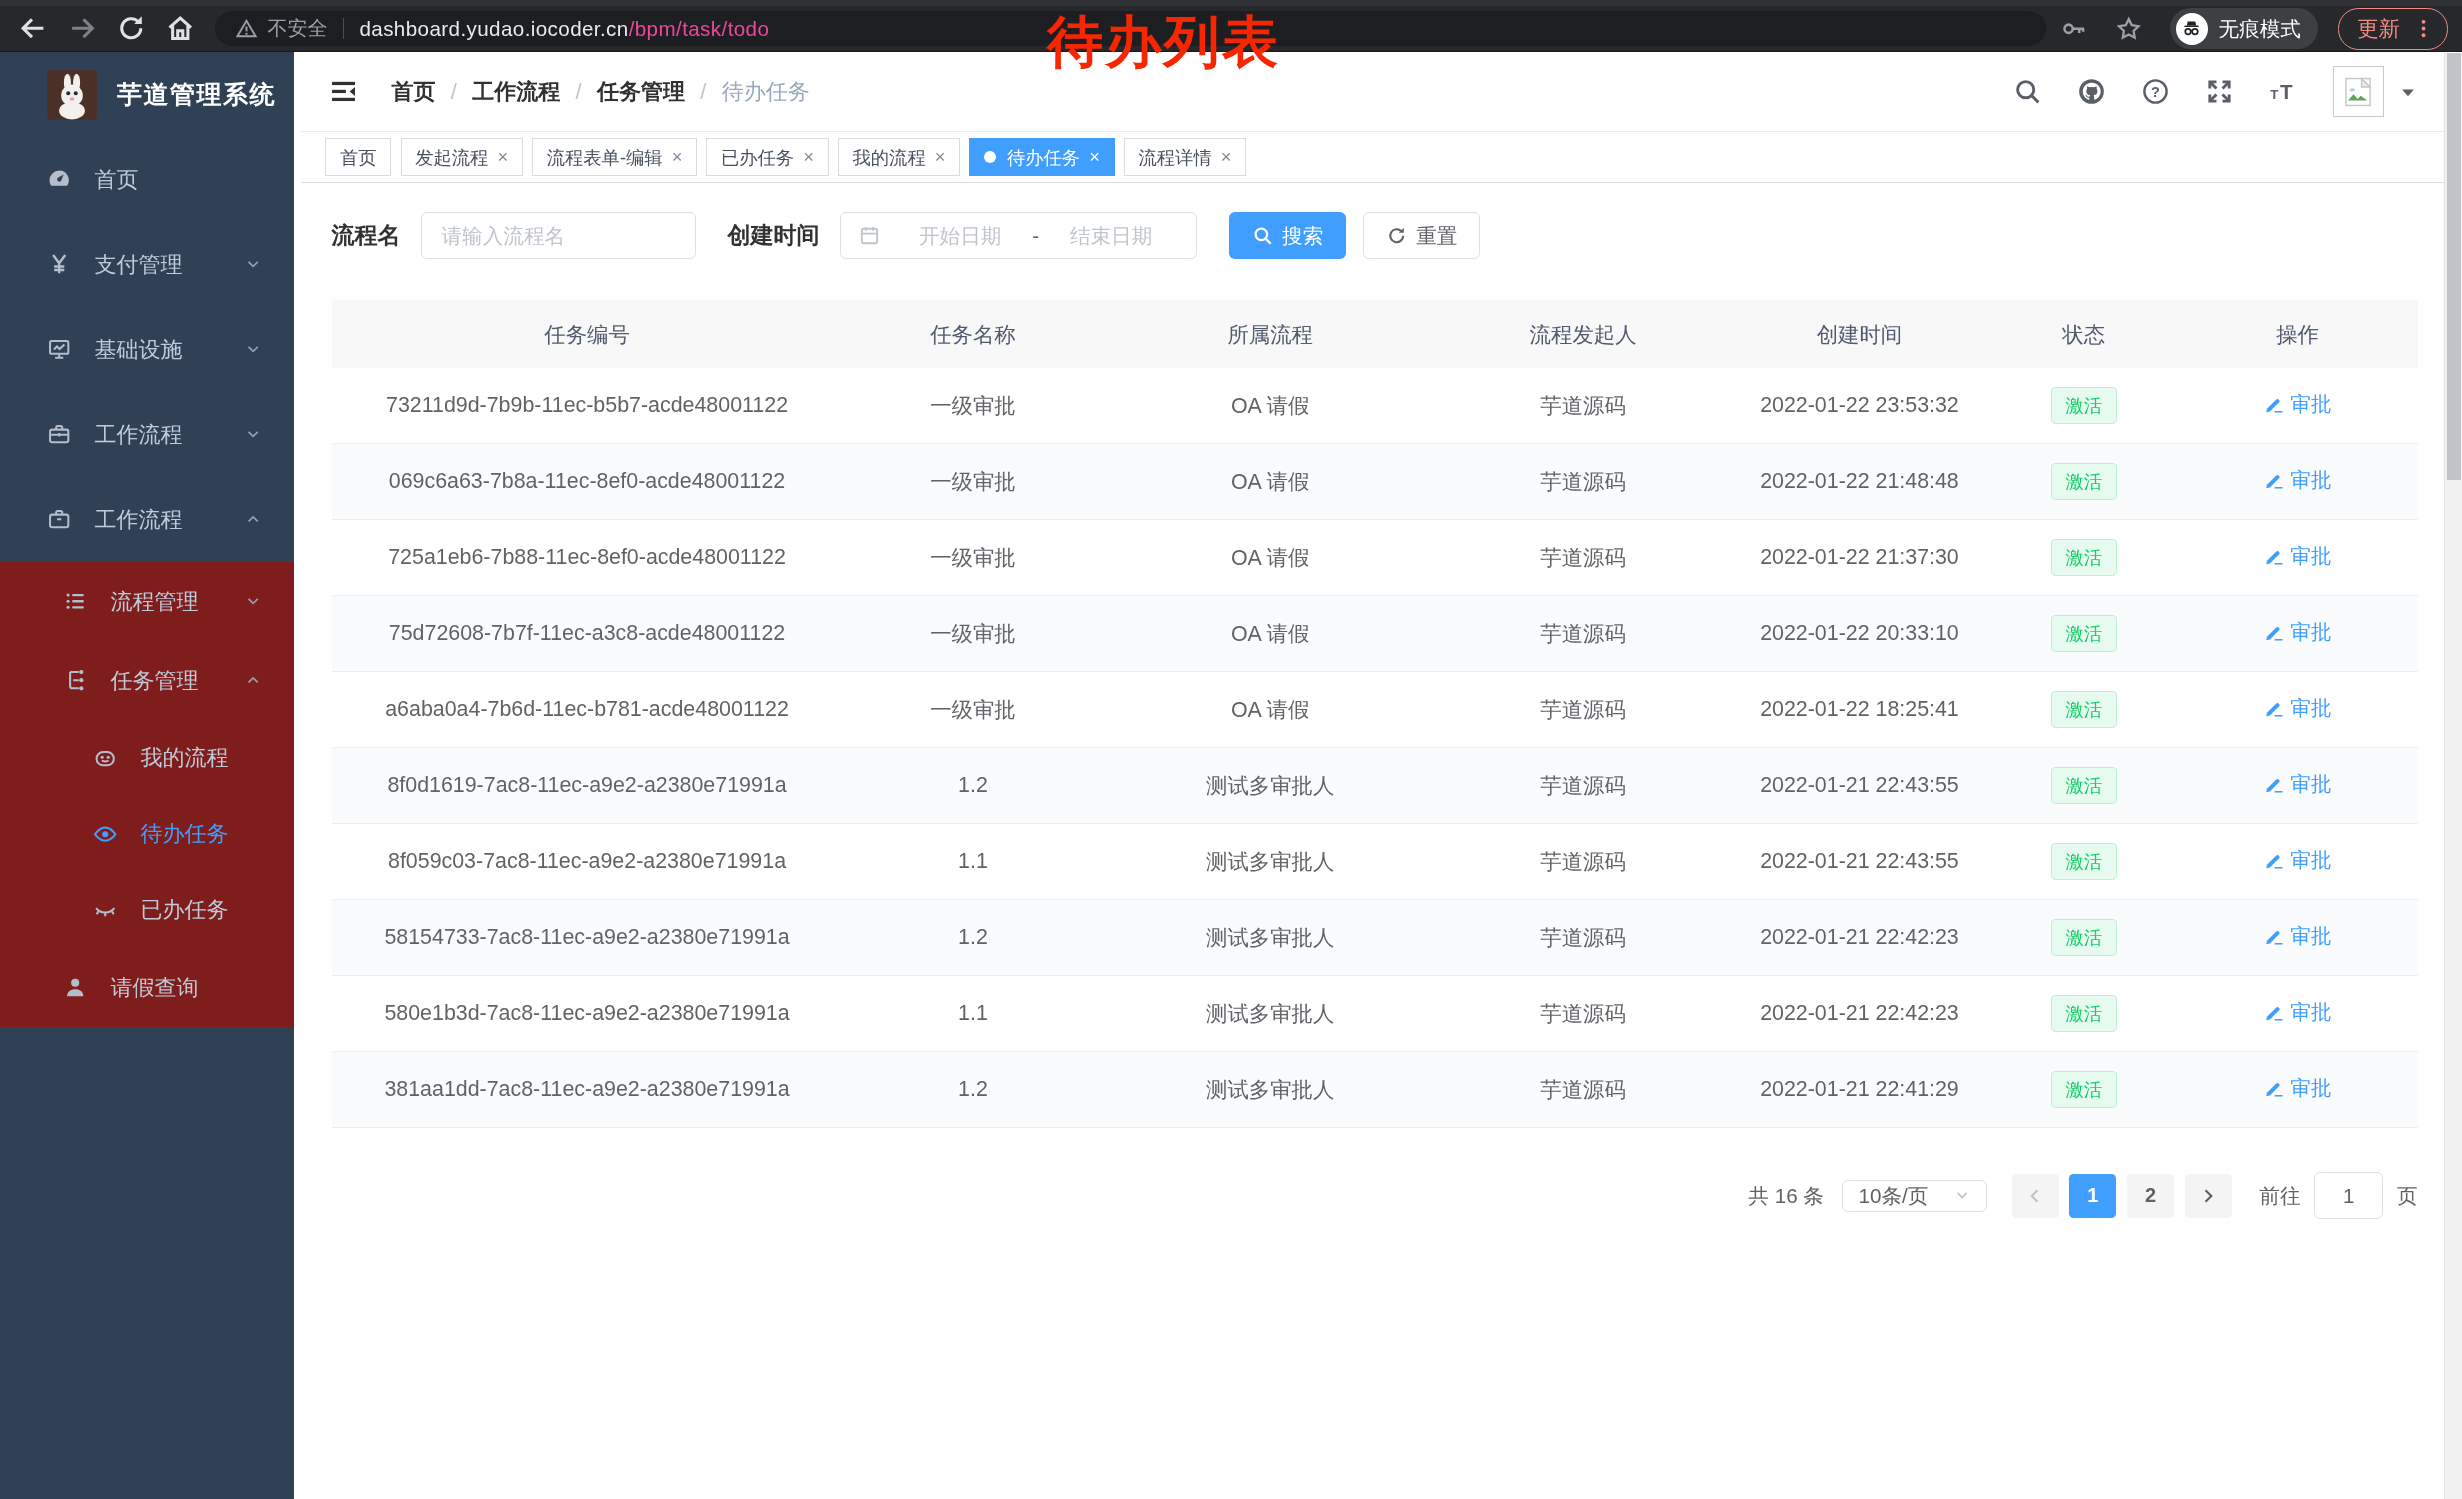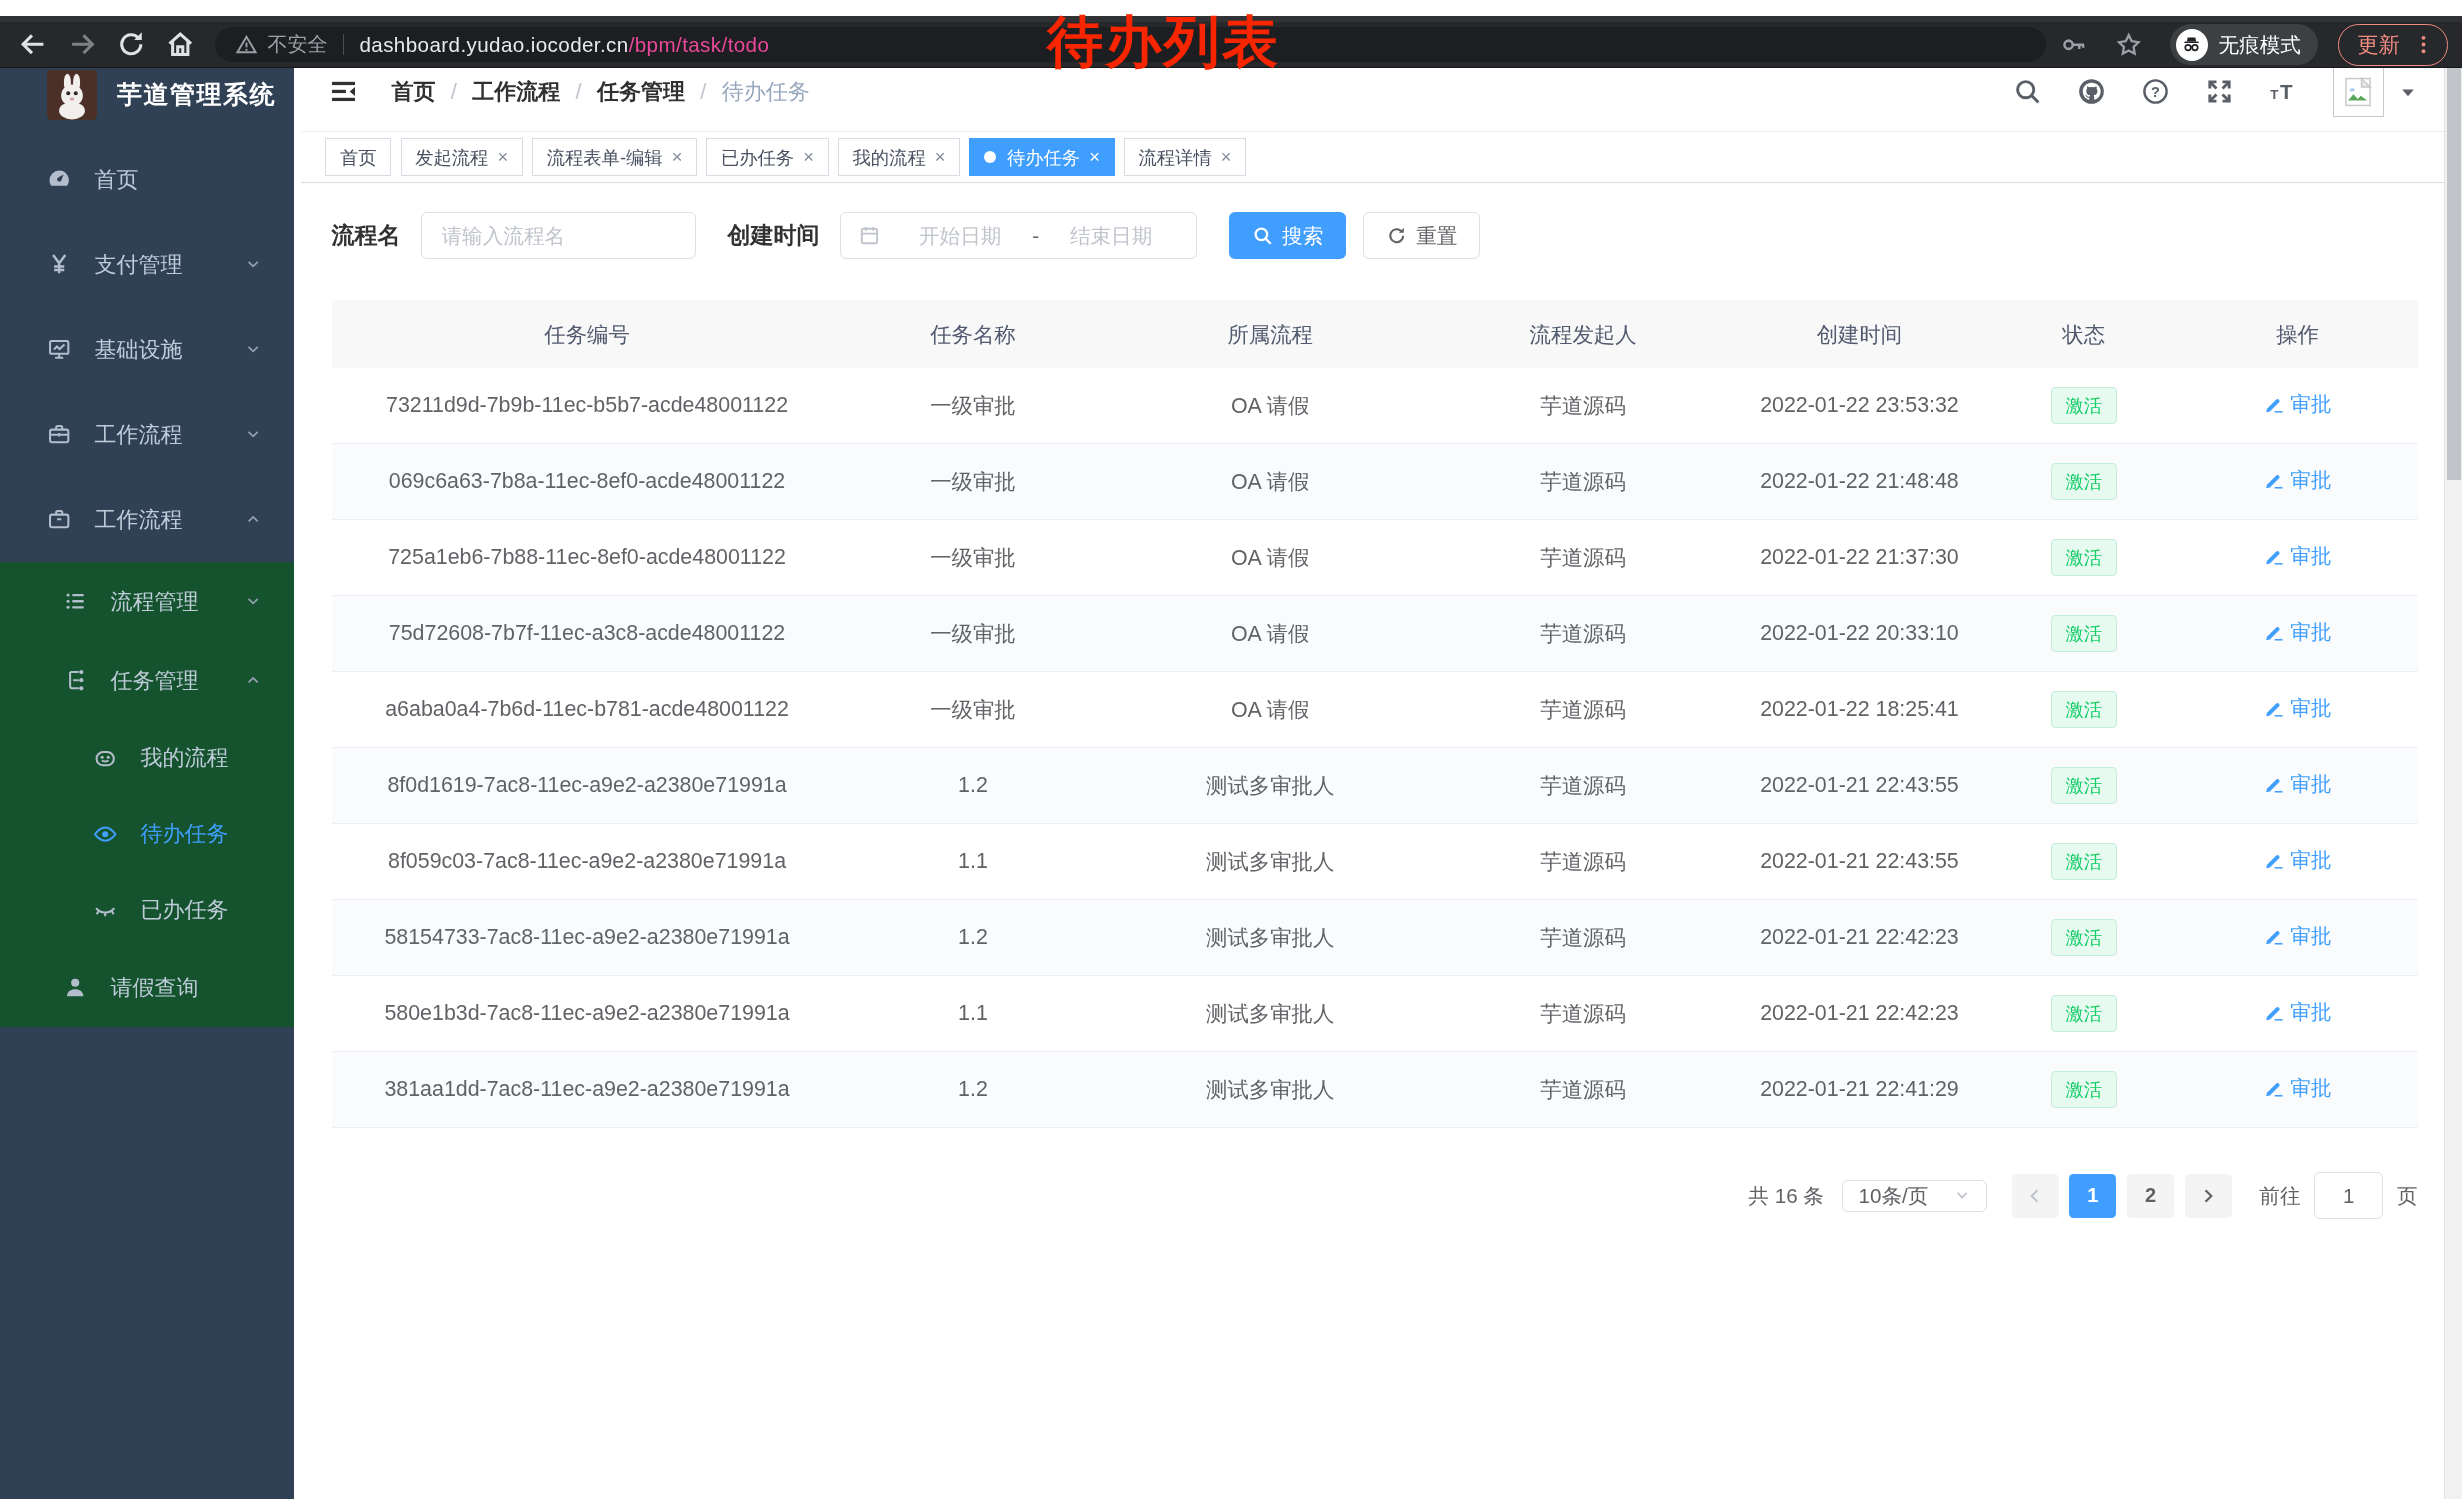--- a/index.html
+++ b/index.html
@@ -2,21 +2,21 @@
 <html style="font-size:12.2px"><head>
 <meta charset="utf-8">
 <style>
   html,body{margin:0;padding:0;background:#fff;}
   body{width:2462px;height:1500px;position:relative;overflow:hidden;
        font-family:"Liberation Sans","DejaVu Sans",sans-serif;}
   svg{display:block}
   .ic{flex:0 0 auto}
 
   
-  .chrome{position:absolute;top:16px;left:0;right:0;height:52px;background:#27282b;
+  .chrome{position:absolute;top:0;left:0;right:0;height:52px;background:#27282b;
           border-top:6.1px solid #313236;box-sizing:border-box;display:flex;align-items:center;
           border-bottom:0.8px solid #17181a;z-index:5;}
   .nav-ic{width:30.5px;height:30.5px;color:#dfe1e5;margin-left:18.3px;cursor:pointer}
   .nav-ic.dim{color:#7d8185}
   .url-pill{height:35px;margin-left:20px;width:1831px;background:#1d1e21;border-radius:17.5px;
             display:flex;align-items:center;padding:0 20px;box-sizing:border-box;}
   .url-warn{width:23px;height:23px;color:#9aa0a6}
   .url-sec{color:#9aa0a6;font-size:20px;margin-left:9.2px}
   .url-div{width:1.5px;height:21.4px;background:#4a4d51;margin:0 15.3px}
   .url-host{color:#e8eaed;font-size:20.6px;letter-spacing:0.4px}
@@ -45,21 +45,21 @@
   .logo-img svg{width:50px;height:50px}
   .logo-title{color:#fff;font-size:25px;font-weight:bold;margin-left:20px;letter-spacing:1.5px}
   .mi{display:flex;align-items:center;color:#bfcbd9;font-size:22px;cursor:pointer}
   .mi .ico{width:24.4px;height:24.4px;margin-right:23px;color:#b3bdcc}
   .mi .ico svg{width:24.4px;height:24.4px}
   .mi .chev{margin-left:auto;margin-right:32px;color:#96a1b3}
   .mi .chev svg{width:18.3px;height:18.3px}
   .mi.l1{height:85px;padding-left:47px}
   .mi.l2{height:79px;padding-left:63px}
   .mi.l3{height:76px;padding-left:93px}
-  .submenu{background:#14532d}
+  .submenu{background:#7f1d1d}
   .mi.active{color:#409eff}
   .mi.active .ico{color:#409eff}
 
   
   .main{position:absolute;left:301px;top:52px;right:17px;bottom:0;background:#fff}
   .page-header{height:79px;display:flex;align-items:center;padding:0 27.5px;}
   .fold-ic{width:29px;height:29px;color:#303133;cursor:pointer}
   .breadcrumb{display:flex;align-items:center;margin-left:34px;font-size:22px;}
   .bc-item{color:#303133;font-weight:600;cursor:pointer}
   .bc-sep{color:#c0c4cc;margin:0 15.3px;font-weight:400}

